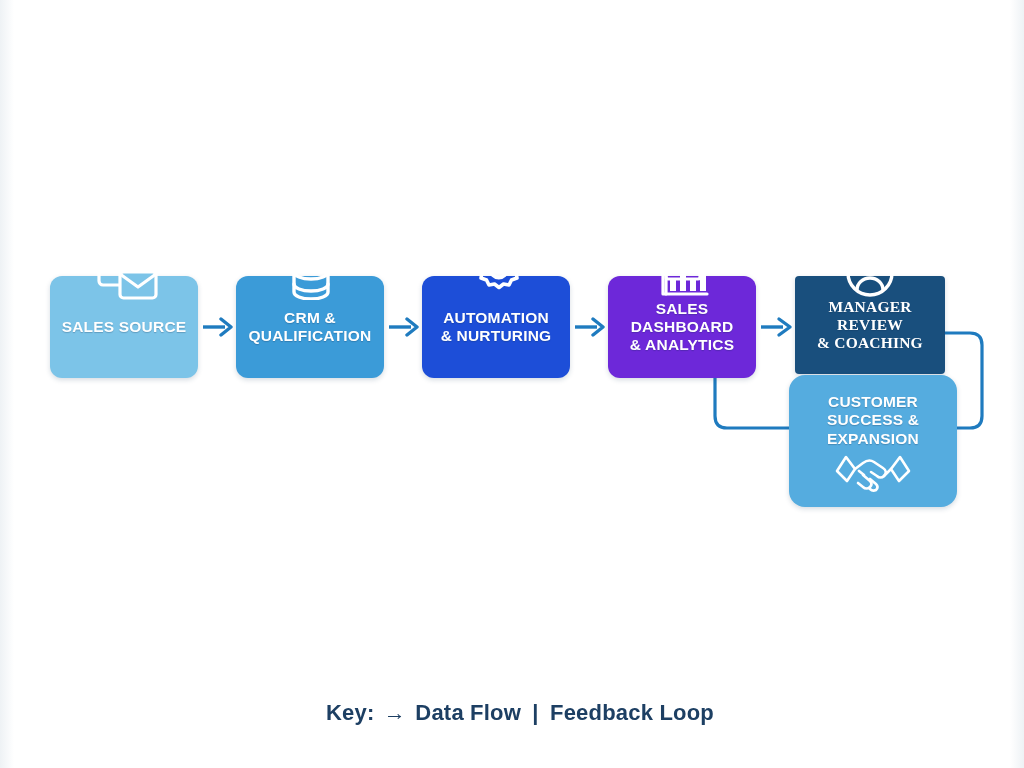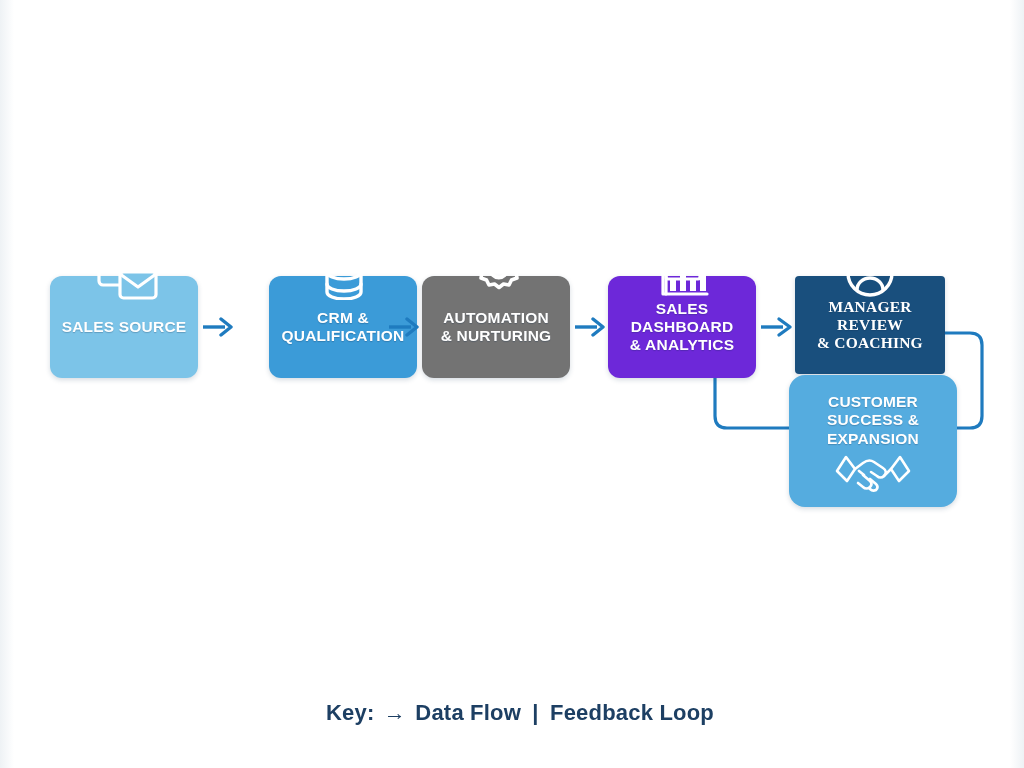--- a/index.html
+++ b/index.html
@@ -125,34 +125,34 @@
         <circle cx="26" cy="8.3" r="2"></circle>
       </g>
       <g fill="#7cc4e8" stroke="#ffffff" stroke-width="3.2" stroke-linejoin="round" stroke-linecap="round">
         <rect x="26" y="24" width="36" height="26" rx="3.5"></rect>
         <polyline points="26,26 44,39 62,26"></polyline>
       </g>
     </svg>
     <div class="node-label">SALES SOURCE</div>
   </div>
 
-  <div class="node" style="left:236px; top:276px; width:148px; height:102px; background:#3b9bd8;margin-left:33px;">
+  <div class="node" style="left:236px; top:276px; width:148px; height:102px; background:#3b9bd8;">
     <svg class="node-icon" style="left:49px; top:-28px;" width="52" height="52" viewBox="0 0 52 52">
       <g fill="none" stroke="#ffffff" stroke-width="3.4" stroke-linejoin="round" stroke-linecap="round">
         <ellipse cx="26" cy="11" rx="17" ry="7"></ellipse>
         <path d="M 9 11 L 9 24 A 17 7 0 0 0 43 24 L 43 11"></path>
         <path d="M 9 24 L 9 36 A 17 7 0 0 0 43 36 L 43 24"></path>
         <path d="M 9 36 L 9 44 A 17 7 0 0 0 43 44 L 43 36"></path>
       </g>
     </svg>
     <div class="node-label">CRM &amp;
 QUALIFICATION</div>
   </div>
 
-  <div class="node" style="left:422px; top:276px; width:148px; height:102px; background:#737373;">
+  <div class="node" style="left:422px; top:276px; width:148px; height:102px; background:#1d4ed8;">
     <svg class="node-icon" style="left:47px; top:-30px;" width="56" height="56" viewBox="0 0 56 56">
       <g fill="none" stroke="#ffffff" stroke-width="3.6" stroke-linejoin="round" stroke-linecap="round">
         <path d="M 28 6
                  L 33.5 8 L 38.5 5.5 L 41.5 10.5 L 47 11.5 L 46.5 17.5 L 50.5 21.5
                  L 47 26.5 L 48 32 L 42.5 34 L 40 39 L 34.5 38 L 30 41.5
                  L 25.5 38 L 20 39 L 17.5 34 L 12 32 L 13 26.5 L 9.5 21.5
                  L 13.5 17.5 L 13 11.5 L 18.5 10.5 L 21.5 5.5 L 26.5 8 Z"></path>
         <circle cx="29.8" cy="23.2" r="8.4"></circle>
       </g>
     </svg>

